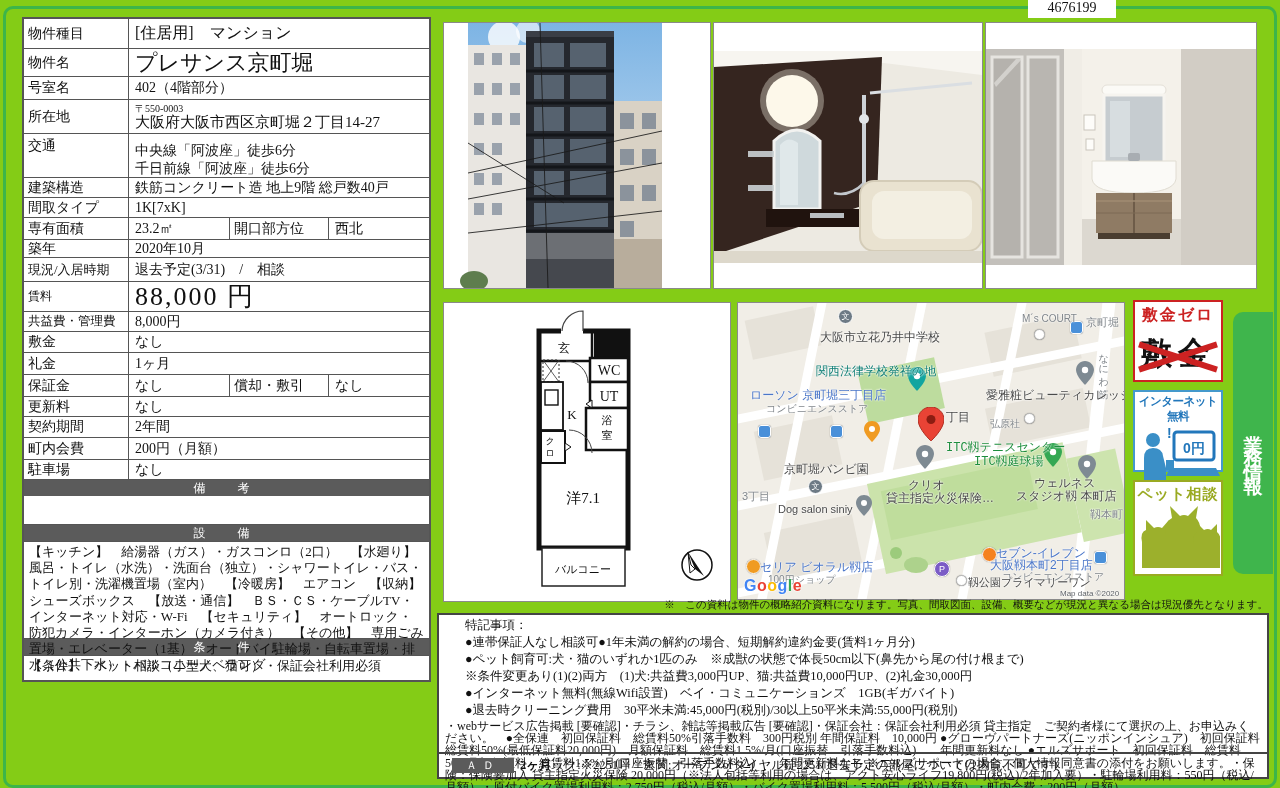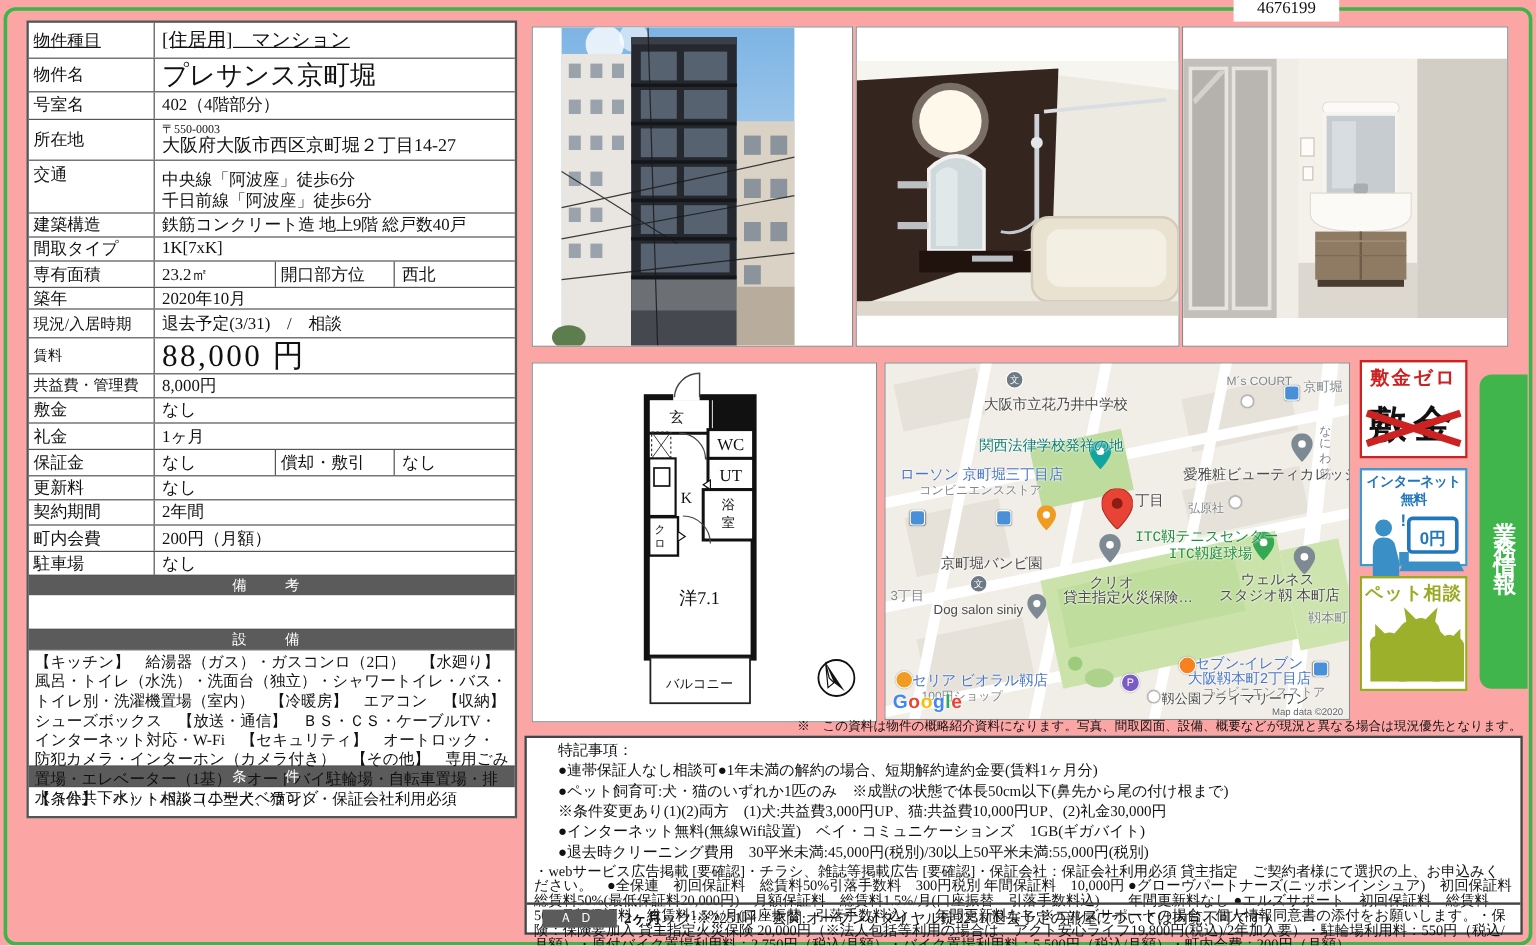--- a/index.html
+++ b/index.html
@@ -1,26 +1,26 @@
 <!DOCTYPE html>
 <html><head>
 <meta charset="utf-8">
 <style>
   html,body{margin:0;padding:0;background:#fff;}
-  .canvas{position:relative;width:1280px;height:788px;background:#fca5a5;overflow:hidden;
+  .canvas{position:relative;width:1280px;height:788px;background:#84cc16;overflow:hidden;
           font-family:"Liberation Serif","DejaVu Serif",serif;color:#111;}
   
   .page-border{position:absolute;left:3px;top:6px;width:1268px;height:776px;
                border:3px solid #3cb54a;border-radius:10px;}
   .doc-number{position:absolute;left:1028px;top:0px;width:88px;height:18px;background:#fff;
               font-size:14px;text-align:center;z-index:5;}
   
   .ptable{position:absolute;left:22px;top:17px;width:409px;border:2px solid #555;background:#fff;box-sizing:border-box;}
   .trow{display:flex;border-top:1px solid #555;box-sizing:border-box;align-items:center;}
-  .trow:first-child{border-top:none;text-decoration:underline;}
+  .trow:first-child{border-top:none;}
   .tlabel{width:105px;min-width:105px;padding:0 4px;border-right:1px solid #555;font-size:14px;box-sizing:border-box;align-self:stretch;display:flex;align-items:center;}
   .tval{flex:1;padding:0 6px;font-size:14px;}
   .tlabel2{width:100px;min-width:100px;padding:0 4px;border-left:1px solid #555;border-right:1px solid #555;font-size:14px;box-sizing:border-box;align-self:stretch;display:flex;align-items:center;}
   .tval2{width:100px;min-width:100px;padding:0 6px;font-size:14px;box-sizing:border-box;}
   .secbar{background:#5b5b5b;color:#fff;text-align:center;font-size:12px;letter-spacing:10px;
           height:16px;line-height:16px;border-top:1px solid #555;}
   .secbody{font-size:13px;line-height:16.2px;padding:2px 5px;box-sizing:border-box;}
   
   .frame{position:absolute;background:#fff;border:1px solid #8a8a8a;box-sizing:border-box;}
   

